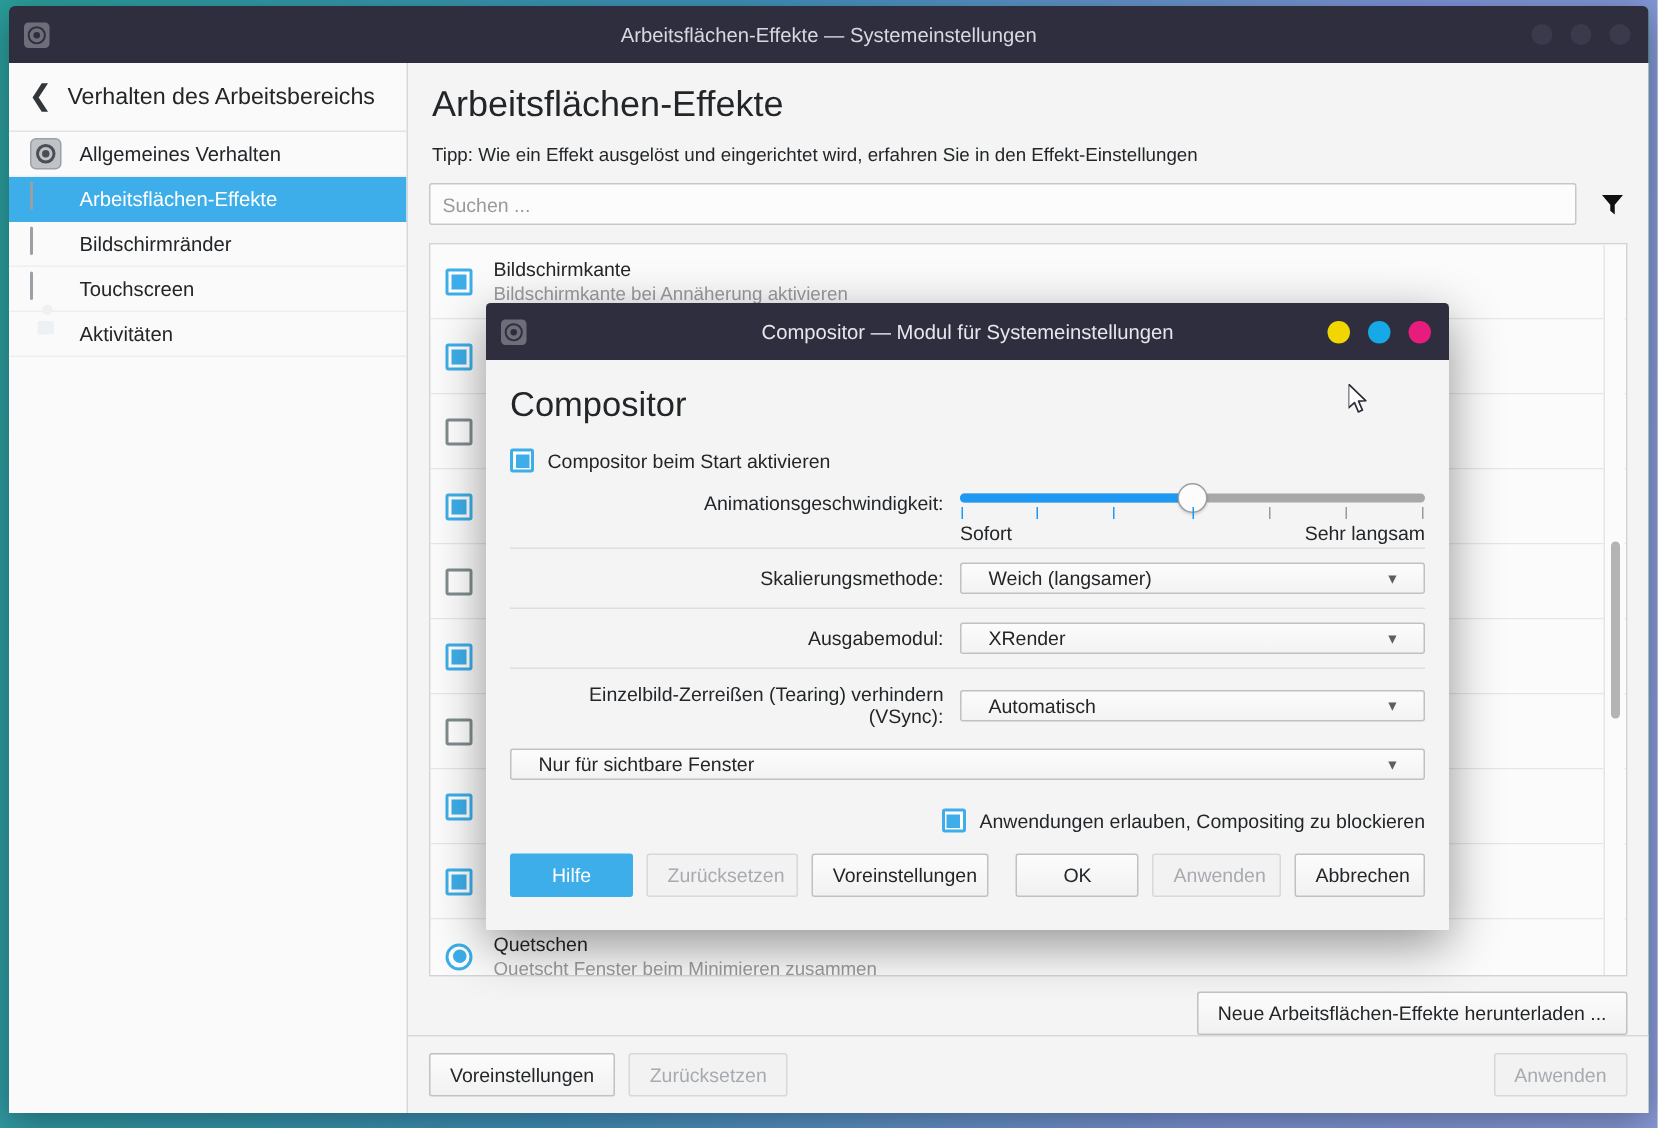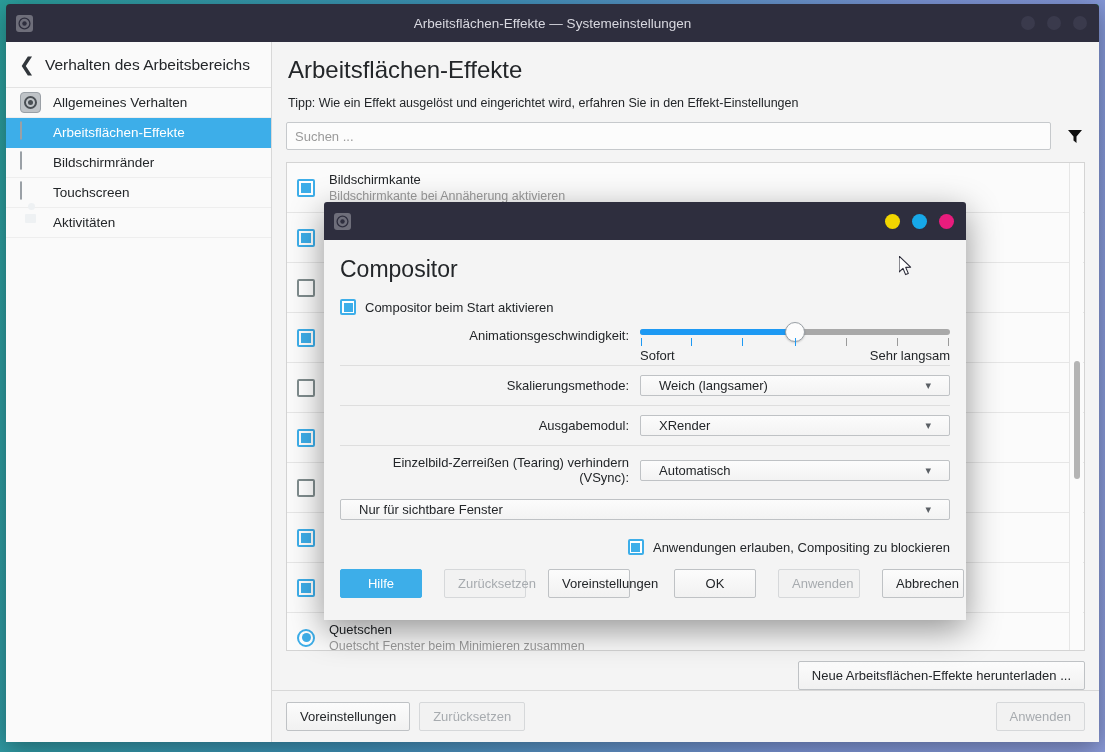--- a/index.html
+++ b/index.html
@@ -287,21 +287,21 @@
   }
   #slider-ticks { position: relative; height: 9px; margin-top: 3px; }
   #slider-ticks i { position: absolute; top: 0; width: 1px; height: 8px; background: #9a9a9a; }
   #slider-ticks i.active { background: #1d99f3; }
   #slider-labels { display: flex; justify-content: space-between; font-size: 13px; color: #232629; margin-top: 1px; }
 
   .hr { border-top: 1px solid #dedede; margin: 2px 0; }
 
   #dlg-block-row { display:flex; justify-content:flex-end; align-items:center; gap:9px; margin-top: 12px; }
 
-  #dialog-buttons { display: flex; align-items: flex-start; gap: 22px; margin-top: 14px; }
+  #dialog-buttons { display: flex; align-items: flex-start; gap: 9px; margin-top: 14px; }
   #dialog-buttons .gap { flex: 1 1 auto; }
   #dialog-buttons .btn { min-width: 82px; text-align: center; }
   #dialog-buttons .btn.primary { min-width: 82px; }
 
   #cursor { position: absolute; left: 899px; top: 256px; z-index: 200; pointer-events:none; }
 </style>
 </head>
 <body>
 
 <div id="main-window">
@@ -485,20 +485,21 @@
   </div>
 
   <div id="dialog">
     <div id="dialog-titlebar">
       <div id="dialog-app-icon">
         <svg width="13" height="13" viewBox="0 0 13 13">
           <circle cx="6.5" cy="6.5" r="5.4" fill="none" stroke="#2e2e3e" stroke-width="1.3"></circle>
           <circle cx="6.5" cy="6.5" r="2.2" fill="#2e2e3e"></circle>
         </svg>
       </div>
+      <div class="title">Compositor — Modul für Systemeinstellungen</div>
       <div id="dialog-win-buttons">
         <span class="dot-y"></span>
         <span class="dot-b"></span>
         <span class="dot-p"></span>
       </div>
     </div>
 
     <div id="dialog-body">
       <h2 id="dialog-heading">Compositor</h2>
 

